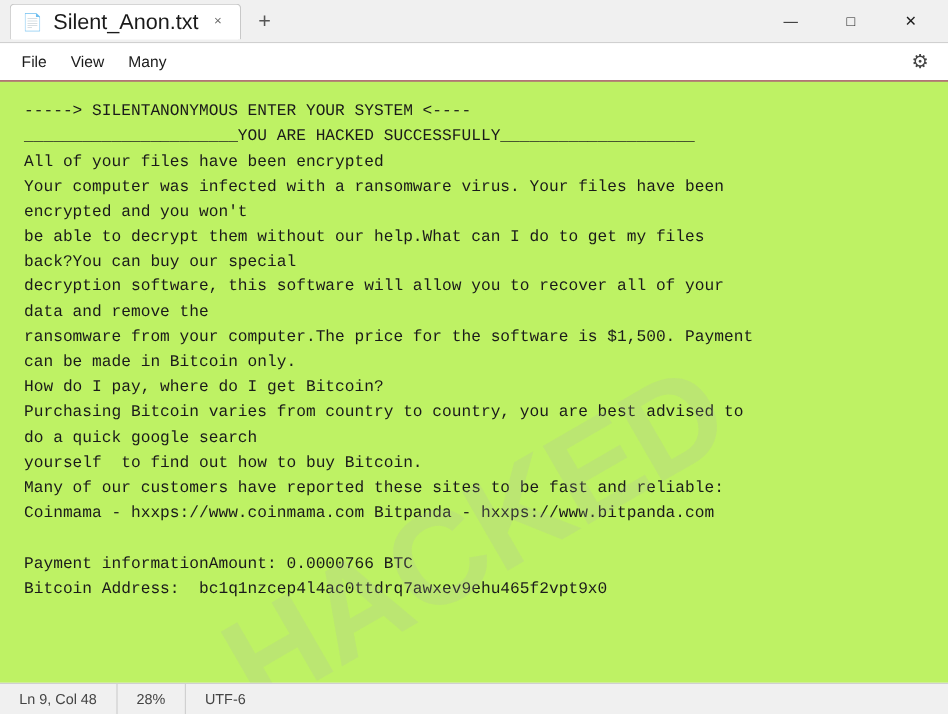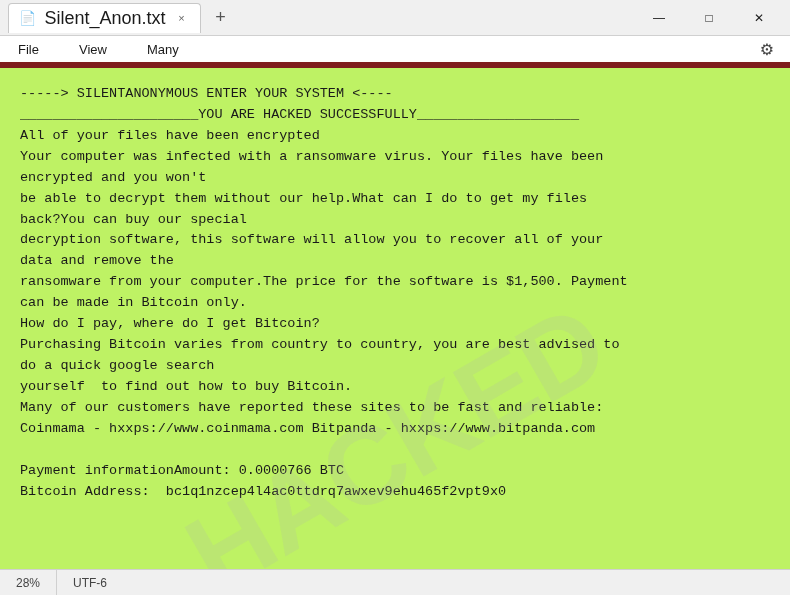--- a/index.html
+++ b/index.html
@@ -85,22 +85,22 @@
       color: #1a1a1a;
     }
 
     
     .menu-bar {
       background: #ffffff;
       height: 32px;
       display: flex;
       align-items: center;
       padding: 0 8px;
-      border-bottom: 6px solid #7f1d1d;
-      gap: 20px;
+      border-bottom: 1px solid #7f1d1d;
+      gap: 0;
     }
     .menu-item {
       padding: 4px 10px;
       font-size: 13px;
       color: #1a1a1a;
       cursor: pointer;
       border-radius: 3px;
     }
     .menu-bar-right {
       margin-left: auto;
@@ -224,15 +224,16 @@
 do a quick google search
 yourself  to find out how to buy Bitcoin.
 Many of our customers have reported these sites to be fast and reliable:
 Coinmama - hxxps://www.coinmama.com Bitpanda - hxxps://www.bitpanda.com
 
 Payment informationAmount: 0.0000766 BTC
 Bitcoin Address:  bc1q1nzcep4l4ac0ttdrq7awxev9ehu465f2vpt9x0</div>
 </div>
 
 <div class="status-bar">
+  <div class="status-section">Ln 9, Col 48</div>
   <div class="status-section">28%</div>
   <div class="status-section">UTF-6</div>
 </div>
 
 </body></html>

